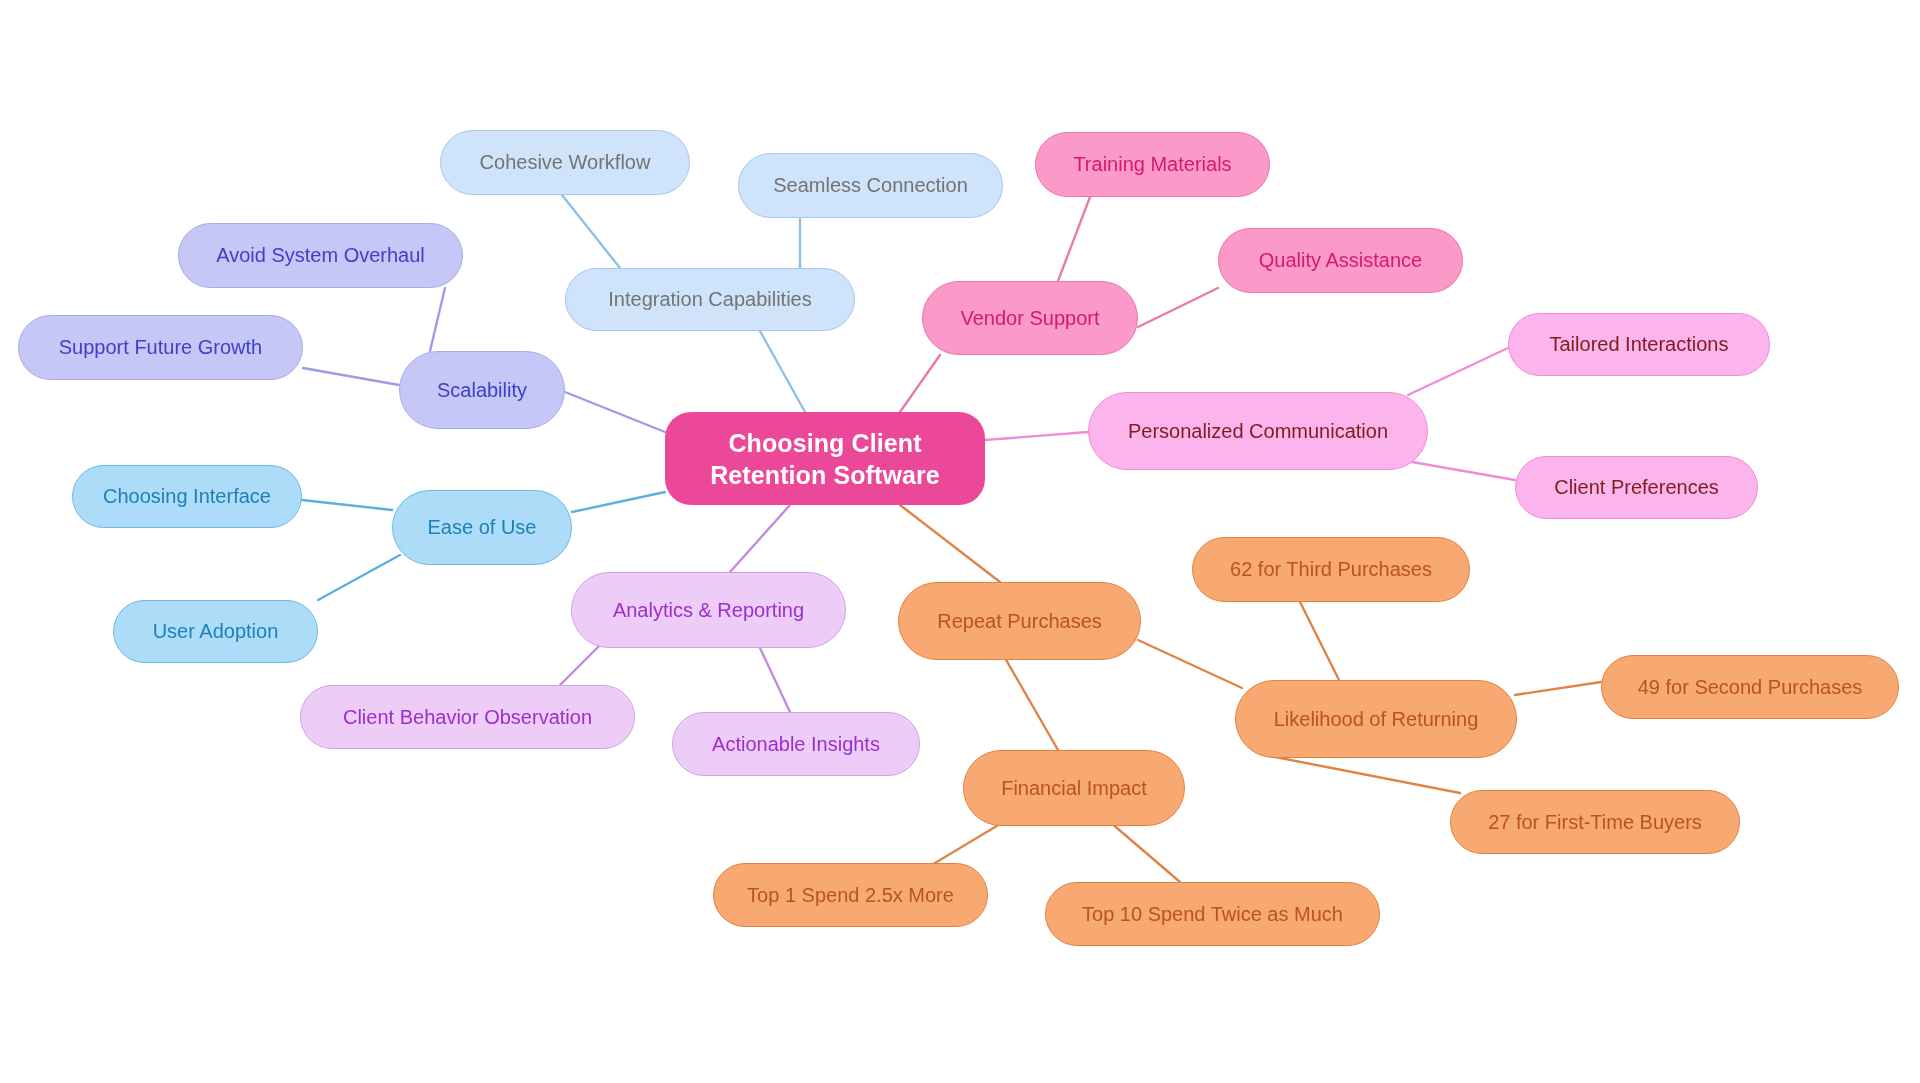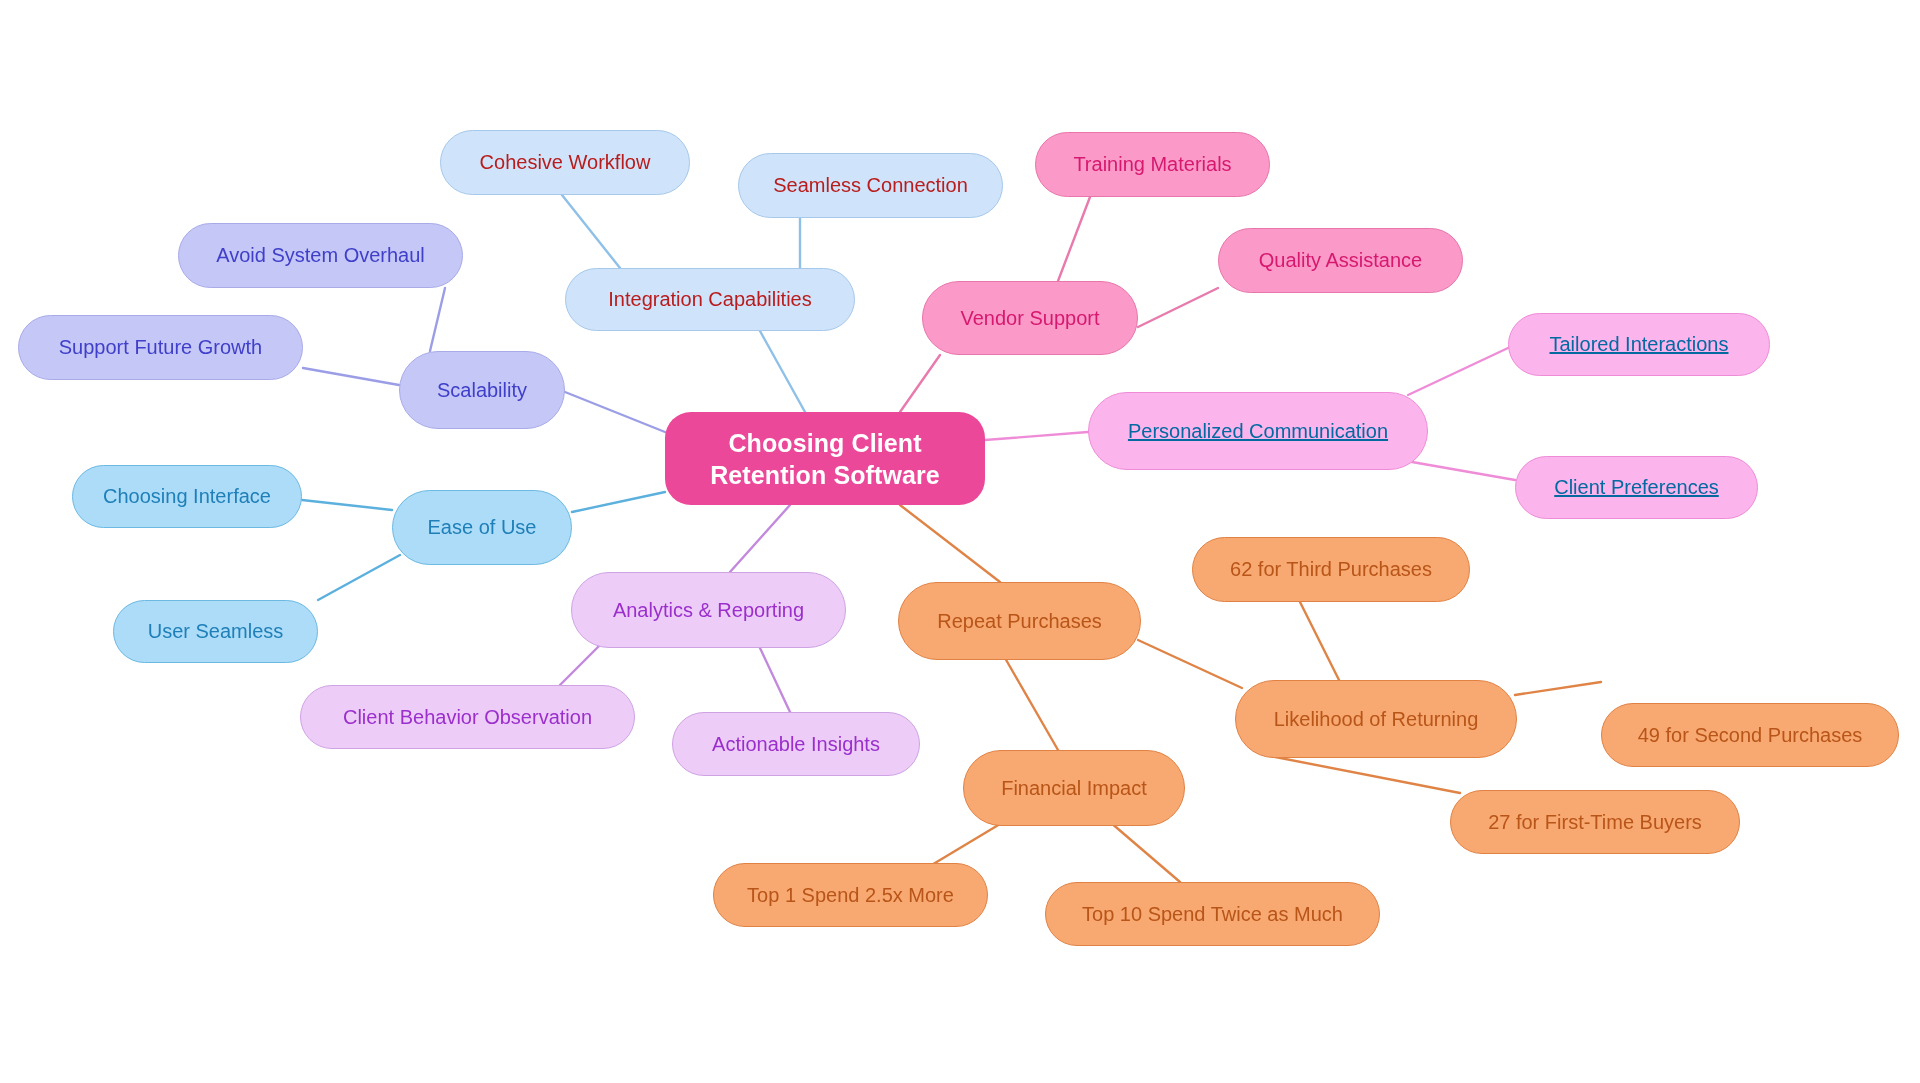--- a/index.html
+++ b/index.html
@@ -47,26 +47,26 @@
     font-size: 25px;
     white-space: normal;
     line-height: 1.28;
     letter-spacing: 0.1px;
     font-weight: bold;
   }
   .node-label {
     display: block;
   }
   
-  .c-lightblue { background: #cfe4fa; border-color: #a6c8ea; color: #b91c1c; }
+  .c-lightblue { background: #cfe4fa; border-color: #a6c8ea; color: #737373; }
   .c-periwinkle { background: #c5c7f7; border-color: #a8abe8; color: #3f3fc9; }
   .c-sky       { background: #acdcf8; border-color: #6cb9e2; color: #1f7fb8; }
   .c-violet    { background: #edcdf8; border-color: #cfa2e4; color: #9b2fcc; }
   .c-pink      { background: #fb9ac9; border-color: #e875ab; color: #d6196f; }
-  .c-magenta   { background: #fbb4ec; border-color: #ef8cd8; color: #0369a1; text-decoration: underline; }
+  .c-magenta   { background: #fbb4ec; border-color: #ef8cd8; color: #7f1d1d; }
   .c-orange    { background: #f8a871; border-color: #e08244; color: #b85518; }
 </style>
 </head>
 <body>
 
 <div id="mindmap-canvas">
   <svg id="edge-layer" viewBox="0 0 1920 1083">
       <line x1="805" y1="412" x2="760" y2="331" stroke="#8fc0e8" stroke-width="2.4" stroke-linecap="round"></line>
       <line x1="620" y1="268" x2="562" y2="195" stroke="#8fc0e8" stroke-width="2.4" stroke-linecap="round"></line>
       <line x1="800" y1="268" x2="800" y2="218" stroke="#8fc0e8" stroke-width="2.4" stroke-linecap="round"></line>
@@ -116,21 +116,21 @@
       <div class="node c-periwinkle" style="left: 18px; top: 315px; width: 285px; height: 65px; font-size: 20px;">
         <span class="node-label">Support Future Growth</span>
       </div>
       <div class="node c-sky" style="left: 392px; top: 490px; width: 180px; height: 75px; font-size: 20px; justify-content: center;">
         <span class="node-label">Ease of Use</span>
       </div>
       <div class="node c-sky" style="left: 72px; top: 465px; width: 230px; height: 63px; font-size: 20px;">
         <span class="node-label">Choosing Interface</span>
       </div>
       <div class="node c-sky" style="left: 113px; top: 600px; width: 205px; height: 63px; font-size: 20px;">
-        <span class="node-label">User Seamless</span>
+        <span class="node-label">User Adoption</span>
       </div>
       <div class="node c-violet" style="left: 571px; top: 572px; width: 275px; height: 76px; font-size: 20px;">
         <span class="node-label">Analytics &amp; Reporting</span>
       </div>
       <div class="node c-violet" style="left: 300px; top: 685px; width: 335px; height: 64px; font-size: 20px;">
         <span class="node-label">Client Behavior Observation</span>
       </div>
       <div class="node c-violet" style="left: 672px; top: 712px; width: 248px; height: 64px; font-size: 20px;">
         <span class="node-label">Actionable Insights</span>
       </div>
@@ -154,21 +154,21 @@
       </div>
       <div class="node c-orange" style="left: 898px; top: 582px; width: 243px; height: 78px; font-size: 20px;">
         <span class="node-label">Repeat Purchases</span>
       </div>
       <div class="node c-orange" style="left: 1235px; top: 680px; width: 282px; height: 78px; font-size: 20px;">
         <span class="node-label">Likelihood of Returning</span>
       </div>
       <div class="node c-orange" style="left: 1192px; top: 537px; width: 278px; height: 65px; font-size: 20px;">
         <span class="node-label">62 for Third Purchases</span>
       </div>
-      <div class="node c-orange" style="left: 1601px; top: 655px; width: 298px; height: 64px; font-size: 20px; margin-top: 48px;">
+      <div class="node c-orange" style="left: 1601px; top: 655px; width: 298px; height: 64px; font-size: 20px;">
         <span class="node-label">49 for Second Purchases</span>
       </div>
       <div class="node c-orange" style="left: 1450px; top: 790px; width: 290px; height: 64px; font-size: 20px;">
         <span class="node-label">27 for First-Time Buyers</span>
       </div>
       <div class="node c-orange" style="left: 963px; top: 750px; width: 222px; height: 76px; font-size: 20px;">
         <span class="node-label">Financial Impact</span>
       </div>
       <div class="node c-orange" style="left: 713px; top: 863px; width: 275px; height: 64px; font-size: 20px;">
         <span class="node-label">Top 1 Spend 2.5x More</span>

